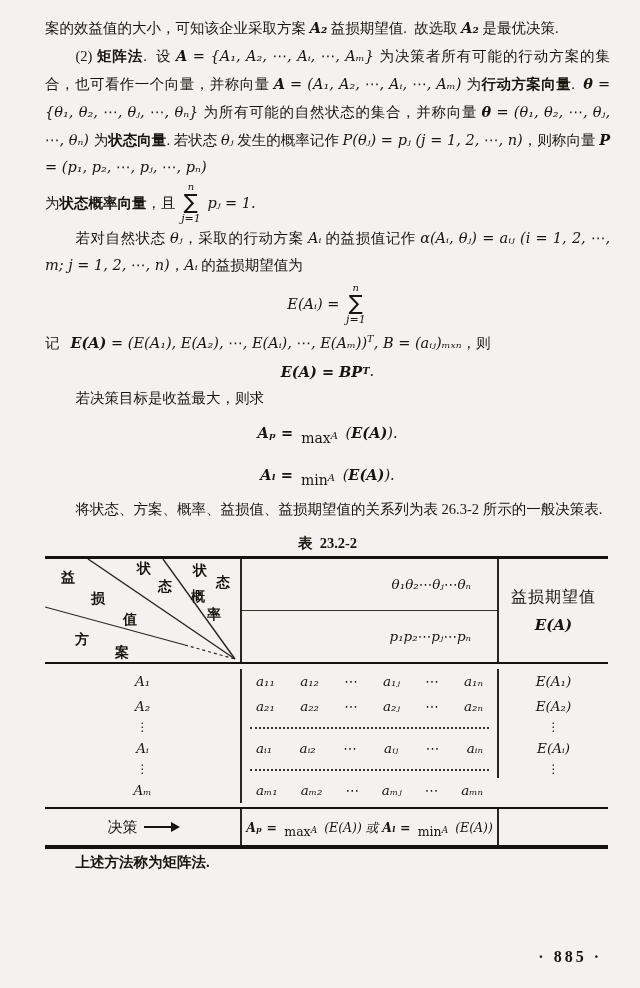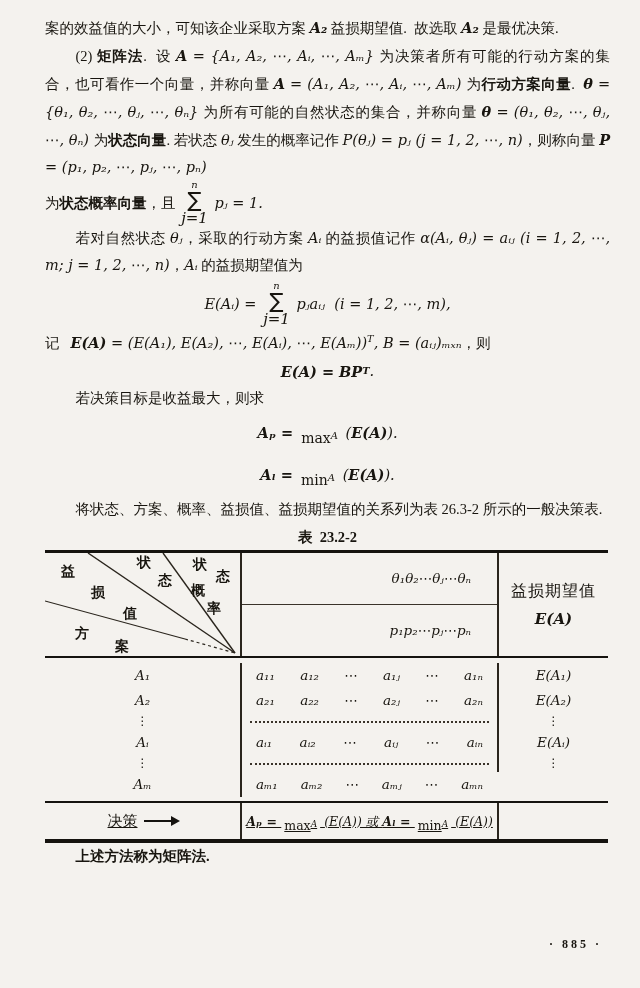--- a/index.html
+++ b/index.html
@@ -18,29 +18,29 @@
   .seg.b{font-weight:bold;}
   .seg.m, .m{font-family:"DejaVu Serif","DejaVu Sans",serif;font-style:italic;}
   .seg.sup{vertical-align:super;font-size:0.68em;line-height:0;}
   .para{margin:0;}
   .indent{text-indent:2.1em;}
   
   .inline-line{display:flex;align-items:center;height:44px;}
   .sigma{display:inline-flex;flex-direction:column;align-items:center;line-height:1;margin:0 2px;}
   .sigma .s-top{font-size:10px;font-style:italic;font-family:"DejaVu Serif","DejaVu Sans",serif;}
   .sigma .s-sym{font-size:21px;line-height:1;font-family:"DejaVu Sans",sans-serif;}
-  .sigma .s-bot{font-size:15px;font-style:italic;font-family:"DejaVu Serif","DejaVu Sans",serif;}
+  .sigma .s-bot{font-size:11px;font-style:italic;font-family:"DejaVu Serif","DejaVu Sans",serif;}
   .formula{display:flex;justify-content:center;align-items:center;}
   .f-tall{height:50px;}
   .f-short{height:28px;}
   .f-stack{height:42px;}
   .stack{display:inline-flex;flex-direction:row;line-height:1;margin:0 3px;transform:translateY(5px);}
   .stack .s-main{font-size:14px;font-family:"DejaVu Serif","DejaVu Sans",serif;}
   .stack .s-under{font-size:10px;font-style:italic;font-family:"DejaVu Serif","DejaVu Sans",serif;}
-  .caption{height:26px;line-height:26px;text-align:center;font-weight:bold;margin-top:1px;white-space:pre-wrap;}
+  .caption{height:26px;line-height:26px;text-align:center;font-weight:bold;margin-top:7px;white-space:pre-wrap;}
   
   .dtable{
     width:563px;box-sizing:border-box;
     border-top:3px solid #15130f;border-bottom:4px solid #15130f;
     font-size:13.5px;
   }
   .trow{display:flex;align-items:center;}
   .c1{width:195px;box-sizing:border-box;display:flex;justify-content:center;align-items:center;}
   .c2{width:257px;box-sizing:border-box;border-left:2px solid #2a251d;align-self:stretch;display:flex;align-items:center;}
   .c3{flex:1;box-sizing:border-box;border-left:2px solid #2a251d;align-self:stretch;display:flex;justify-content:center;align-items:center;}
@@ -53,31 +53,31 @@
   .hrow.top{border-bottom:1.5px solid #3a332a;}
   .h3col{flex-direction:column;gap:2px;}
   .h3-title{font-size:16px;letter-spacing:1px;}
   .h3-sub{font-size:15px;font-weight:bold;}
   .tbody{padding:5px 0 4px 0;}
   .brow{height:25px;}
   .drow{height:17px;}
   .cells{justify-content:space-between;padding:0 14px;}
   .dotline{border-top:2px dotted #3a332a;flex:1;margin:0 8px;}
   .vdots{font-family:"DejaVu Sans",sans-serif;font-size:12px;}
-  .decision{height:36px;border-top:2px solid #15130f;text-decoration:underline;}
+  .decision{height:36px;border-top:2px solid #15130f;}
   .dec-label{display:flex;align-items:center;gap:6px;font-size:15px;}
   .arrow-shaft{display:inline-block;width:34px;height:2px;background:#15130f;position:relative;}
   .arrow-shaft::after{content:"";position:absolute;right:-2px;top:-4px;width:0;height:0;
     border-left:9px solid #15130f;border-top:5px solid transparent;border-bottom:5px solid transparent;}
   .dec-formula{font-size:12.5px;padding:0 4px;justify-content:center;white-space:pre-wrap;}
   .dec-formula .stack .s-main{font-size:12.5px;}
   .dec-formula .stack .s-under{font-size:9px;}
   .bold{font-weight:bold;}
   .footer{margin-top:0;}
-  .pagenum{position:absolute;right:38px;bottom:30px;font-weight:bold;letter-spacing:3px;font-size:12px;margin-left:45px;}
+  .pagenum{position:absolute;right:38px;bottom:18px;font-weight:bold;letter-spacing:3px;font-size:16px;margin-left:45px;}
 </style>
 </head>
 <body>
 
 <div class="page">
 
   <p class="para rich"><span class="seg">案的效益值的大小，可知该企业采取方案 </span><span class="seg m b">A₂</span><span class="seg"> 益损期望值.  故选取 </span><span class="seg m b">A₂</span><span class="seg"> 是最优决策.</span></p>
 
   <p class="para indent rich"><span class="seg">(2) </span><span class="seg b">矩阵法</span><span class="seg">.  设 </span><span class="seg m b">A</span><span class="seg m"> = {A₁, A₂, ⋯, Aᵢ, ⋯, Aₘ} </span><span class="seg">为决策者所有可能的行动方案的集合，也可看作一个向量，并称向量 </span><span class="seg m b">A</span><span class="seg m"> = (A₁, A₂, ⋯, Aᵢ, ⋯, Aₘ) </span><span class="seg">为</span><span class="seg b">行动方案向量</span><span class="seg">.  </span><span class="seg m b">θ</span><span class="seg m"> = {θ₁, θ₂, ⋯, θⱼ, ⋯, θₙ} </span><span class="seg">为所有可能的自然状态的集合，并称向量 </span><span class="seg m b">θ</span><span class="seg m"> = (θ₁, θ₂, ⋯, θⱼ, ⋯, θₙ) </span><span class="seg">为</span><span class="seg b">状态向量</span><span class="seg">. 若状态 </span><span class="seg m">θⱼ</span><span class="seg"> 发生的概率记作 </span><span class="seg m">P(θⱼ) = pⱼ (j = 1, 2, ⋯, n)</span><span class="seg">，则称向量 </span><span class="seg m b">P</span><span class="seg m"> = (p₁, p₂, ⋯, pⱼ, ⋯, pₙ)</span></p>
 
@@ -93,21 +93,20 @@
 
   <p class="para indent rich"><span class="seg">若对自然状态 </span><span class="seg m">θⱼ</span><span class="seg">，采取的行动方案 </span><span class="seg m">Aᵢ</span><span class="seg"> 的益损值记作 </span><span class="seg m">α(Aᵢ, θⱼ) = aᵢⱼ</span><span class="seg m"> (i = 1, 2, ⋯, m; j = 1, 2, ⋯, n)</span><span class="seg">，</span><span class="seg m">Aᵢ</span><span class="seg"> 的益损期望值为</span></p>
 
   <div class="formula f-tall">
     <span class="rich"><span class="seg m">E(Aᵢ) = </span></span>
     <span class="sigma">
       <span class="s-top">n</span>
       <span class="s-sym">∑</span>
       <span class="s-bot">j=1</span>
     </span>
-    <span class="rich"><span class="seg m"> pⱼaᵢⱼ  (i = 1, 2, ⋯, m),</span></span>
   </div>
 
   <p class="para rich"><span class="seg">记   </span><span class="seg m b">E(A)</span><span class="seg m"> = (E(A₁), E(A₂), ⋯, E(Aᵢ), ⋯, E(Aₘ))</span><span class="seg m sup">T</span><span class="seg m">, B = (aᵢⱼ)ₘₓₙ</span><span class="seg">，则</span></p>
 
   <div class="formula f-short rich"><span class="seg m b">E(A) = BP</span><span class="seg m b sup">T</span><span class="seg m">.</span></div>
 
   <p class="para indent rich"><span class="seg">若决策目标是收益最大，则求</span></p>
 
   <div class="formula f-stack">
     <span class="rich"><span class="seg m b">Aₚ = </span></span>

